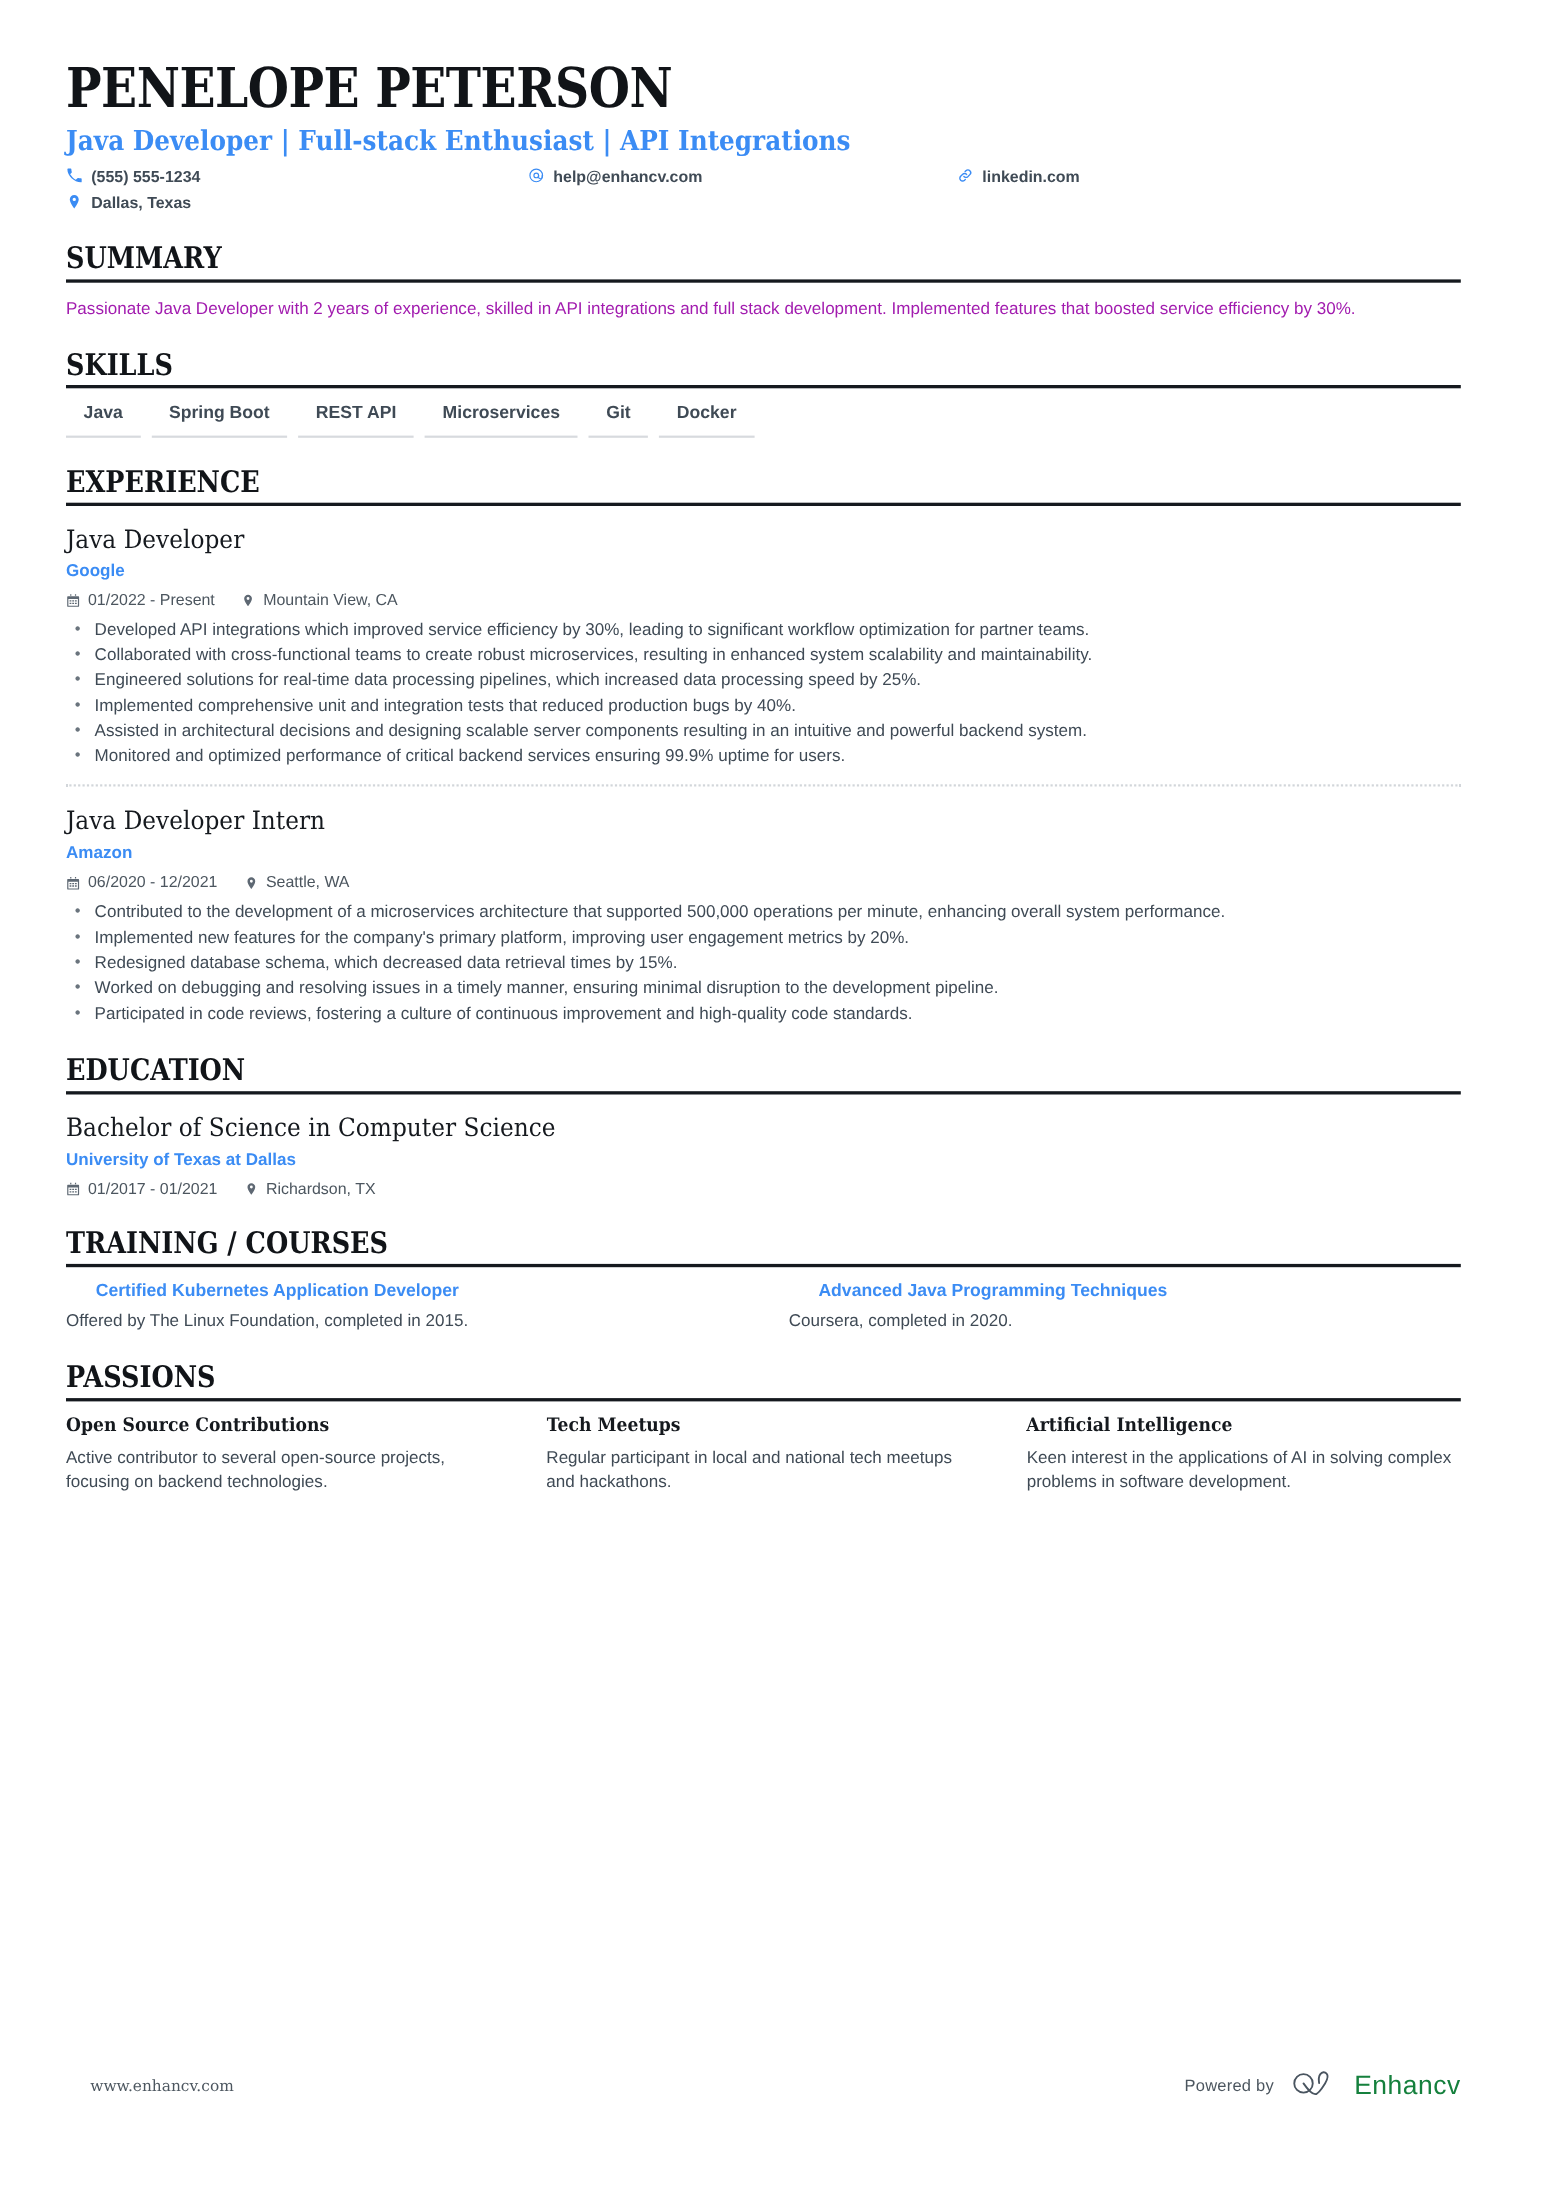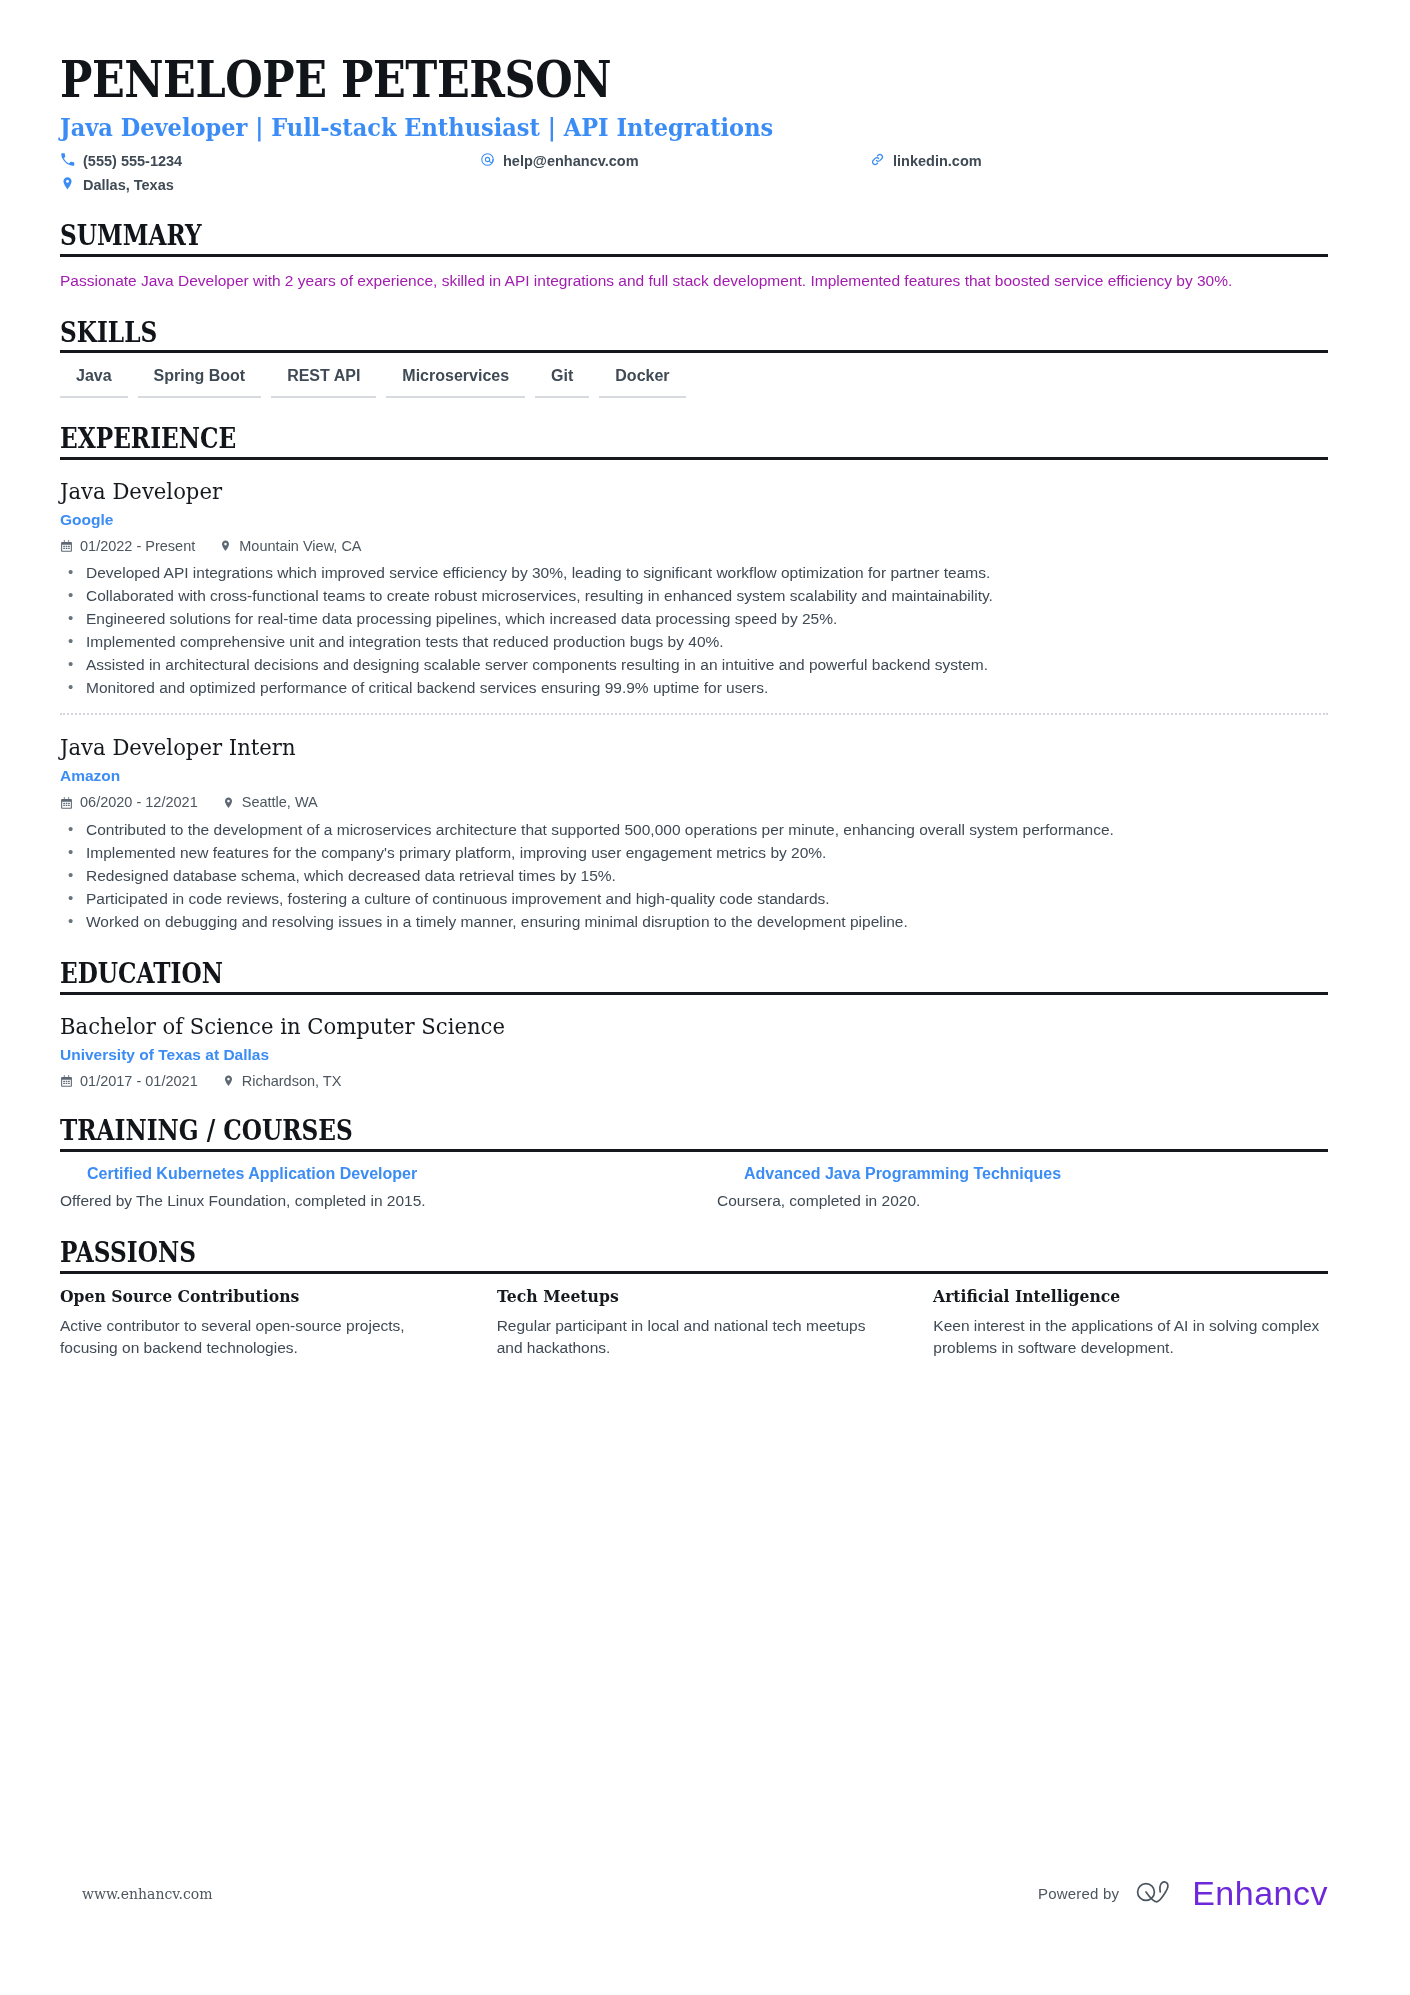--- a/index.html
+++ b/index.html
@@ -267,22 +267,22 @@
     font-size: 15px;
     color: #4c565f;
     letter-spacing: 0.2px;
   }
   .brand {
     display: flex;
     align-items: center;
     gap: 11px;
   }
   .brand-name {
-    font-size: 34px;
-    color: #6d28d9;
+    font-size: 24px;
+    color: #15803d;
     letter-spacing: 0.5px;
     font-weight: normal;
   }
 </style>
 </head>
 <body>
 
 <div class="page">
 
   <div>
@@ -410,22 +410,22 @@
                 <path d="M12 2C8.4 2 5.5 4.9 5.5 8.5c0 4.9 6.5 13 6.5 13s6.5-8.1 6.5-13C18.5 4.9 15.6 2 12 2zm0 8.9a2.4 2.4 0 1 1 0-4.8 2.4 2.4 0 0 1 0 4.8z"></path>
               </svg>
             </span>
             <span>Seattle, WA</span>
           </span>
         </div>
         <ul class="bullets">
           <li>Contributed to the development of a microservices architecture that supported 500,000 operations per minute, enhancing overall system performance.</li>
           <li>Implemented new features for the company's primary platform, improving user engagement metrics by 20%.</li>
           <li>Redesigned database schema, which decreased data retrieval times by 15%.</li>
+          <li>Worked on debugging and resolving issues in a timely manner, ensuring minimal disruption to the development pipeline.</li>
           <li>Participated in code reviews, fostering a culture of continuous improvement and high-quality code standards.</li>
-          <li>Worked on debugging and resolving issues in a timely manner, ensuring minimal disruption to the development pipeline.</li>
         </ul>
       </div>
 
     </div>
   </div>
 
   <div class="section">
     <div class="section-title">EDUCATION</div>
     <div class="rule"></div>
     <div class="section-body">

